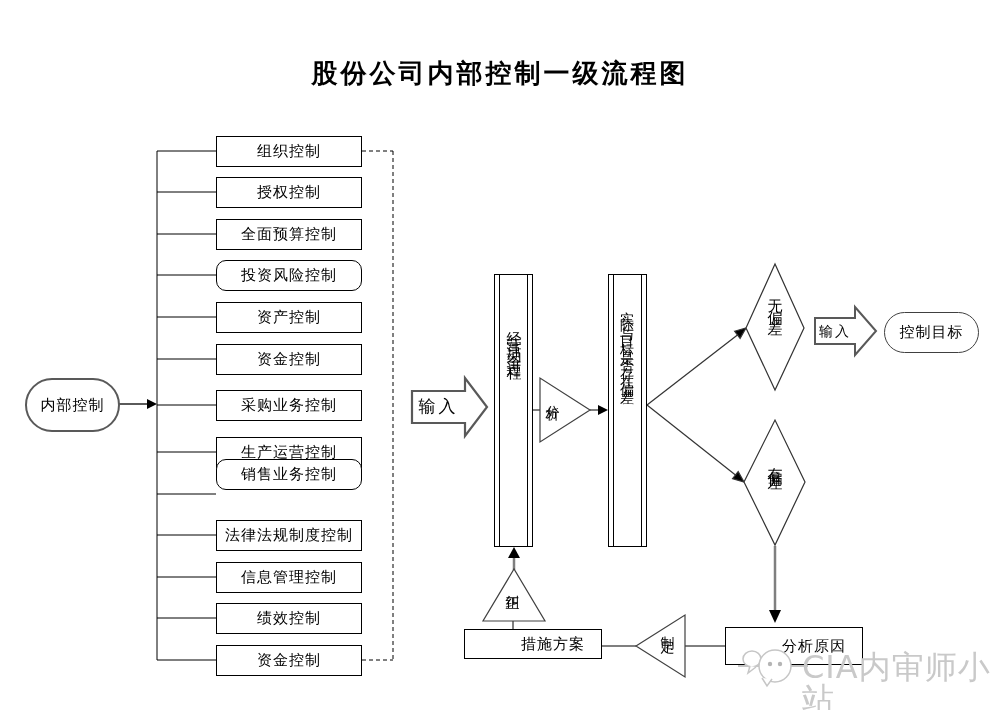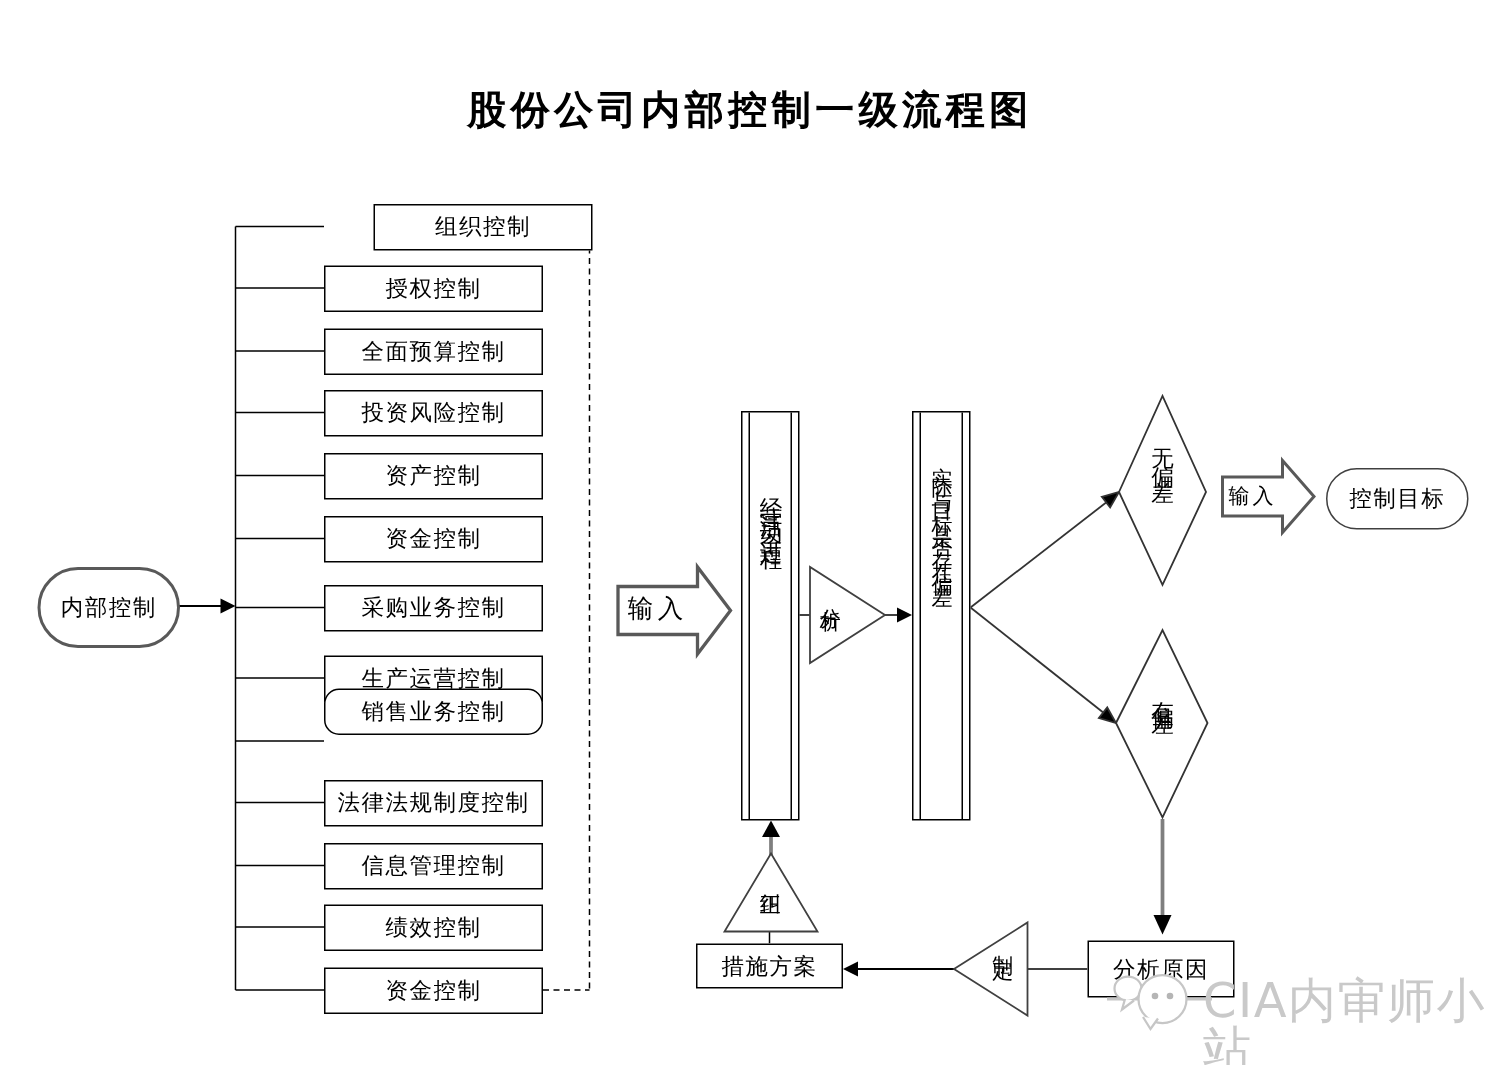--- a/index.html
+++ b/index.html
@@ -29,21 +29,21 @@
   .tallbox{position:absolute;top:274px;width:37px;height:271px;border:1px solid #000;background:#fff;z-index:2;}
   #process-box{left:494px;}
   #compare-box{left:608px;}
   .ibar{position:absolute;top:0;bottom:0;width:1px;background:#000;}
   .ibar.l{left:4px;}.ibar.r{right:4px;}
   .tallbox .vlabel{position:absolute;left:50%;transform:translateX(-50%);}
   #process-label{top:44px;font-size:15px;letter-spacing:6px;}
   #compare-label{top:25px;font-size:14px;letter-spacing:8px;}
   .plainbox{
     position:absolute;z-index:2;border:1px solid #000;background:#fff;
-    display:flex;align-items:center;justify-content:center;font-size:15px;letter-spacing:1px;
+    display:flex;align-items:center;justify-content:center;font-size:15px;letter-spacing:1px;padding-left:40px;
   }
   #analyze-cause-box{left:725px;top:627px;width:96px;height:36px;}
   #measures-box{left:464px;top:629px;width:96px;height:28px;}
   #input-1-label{left:412px;top:398px;width:53px;text-align:center;font-size:17px;letter-spacing:3px;}
   #input-2-label{left:815px;top:324px;width:40px;text-align:center;font-size:14px;letter-spacing:2px;}
   #analyze-label{left:546px;top:394px;font-size:14px;letter-spacing:2px;}
   #formulate-label{left:661px;top:625px;font-size:14px;letter-spacing:3px;}
   #correct-label{left:506px;top:584px;font-size:14px;letter-spacing:2px;}
   #no-deviation-label{left:767px;top:287px;font-size:15px;letter-spacing:11px;}
   #has-deviation-label{left:767px;top:455px;font-size:15px;letter-spacing:4px;}
@@ -177,24 +177,24 @@
       <ellipse cx="14" cy="19" rx="9" ry="8" fill="#fff" stroke="#c6c6c6" stroke-width="1.5"></ellipse>
       <path d="M12,26 L10,33 L18,27" fill="#fff" stroke="#c6c6c6" stroke-width="1.5"></path>
       <circle cx="37" cy="26" r="16" fill="#fff" stroke="#c6c6c6" stroke-width="1.5"></circle>
       <circle cx="32" cy="24" r="2.2" fill="#b5b5b5"></circle>
       <circle cx="42" cy="24" r="2.2" fill="#b5b5b5"></circle>
       <path d="M24,38 L29,46 L34,39" fill="#fff" stroke="#c6c6c6" stroke-width="1.5"></path>
     </svg>
     <span id="watermark-text">CIA内审师小站</span>
   </div>
 
-<div class="ctl-box" style="top: 136px; margin-left: 33px;">组织控制</div>
+<div class="ctl-box" style="top: 136px;">组织控制</div>
     <div class="ctl-box" style="top: 177px;">授权控制</div>
     <div class="ctl-box" style="top: 219px;">全面预算控制</div>
-    <div class="ctl-box" style="top: 260px;">投资风险控制</div>
+    <div class="ctl-box" style="top: 260px; border-radius: 10px;">投资风险控制</div>
     <div class="ctl-box" style="top: 302px;">资产控制</div>
     <div class="ctl-box" style="top: 344px;">资金控制</div>
     <div class="ctl-box" style="top: 390px;">采购业务控制</div>
     <div class="ctl-box" style="top: 437px;">生产运营控制</div>
     <div class="ctl-box" style="top: 459px; border-radius: 10px;">销售业务控制</div>
     <div class="ctl-box" style="top: 520px;">法律法规制度控制</div>
     <div class="ctl-box" style="top: 562px;">信息管理控制</div>
     <div class="ctl-box" style="top: 603px; font-family: Liberation Mono, monospace;">绩效控制</div>
     <div class="ctl-box" style="top: 645px;">资金控制</div>
   </div>

